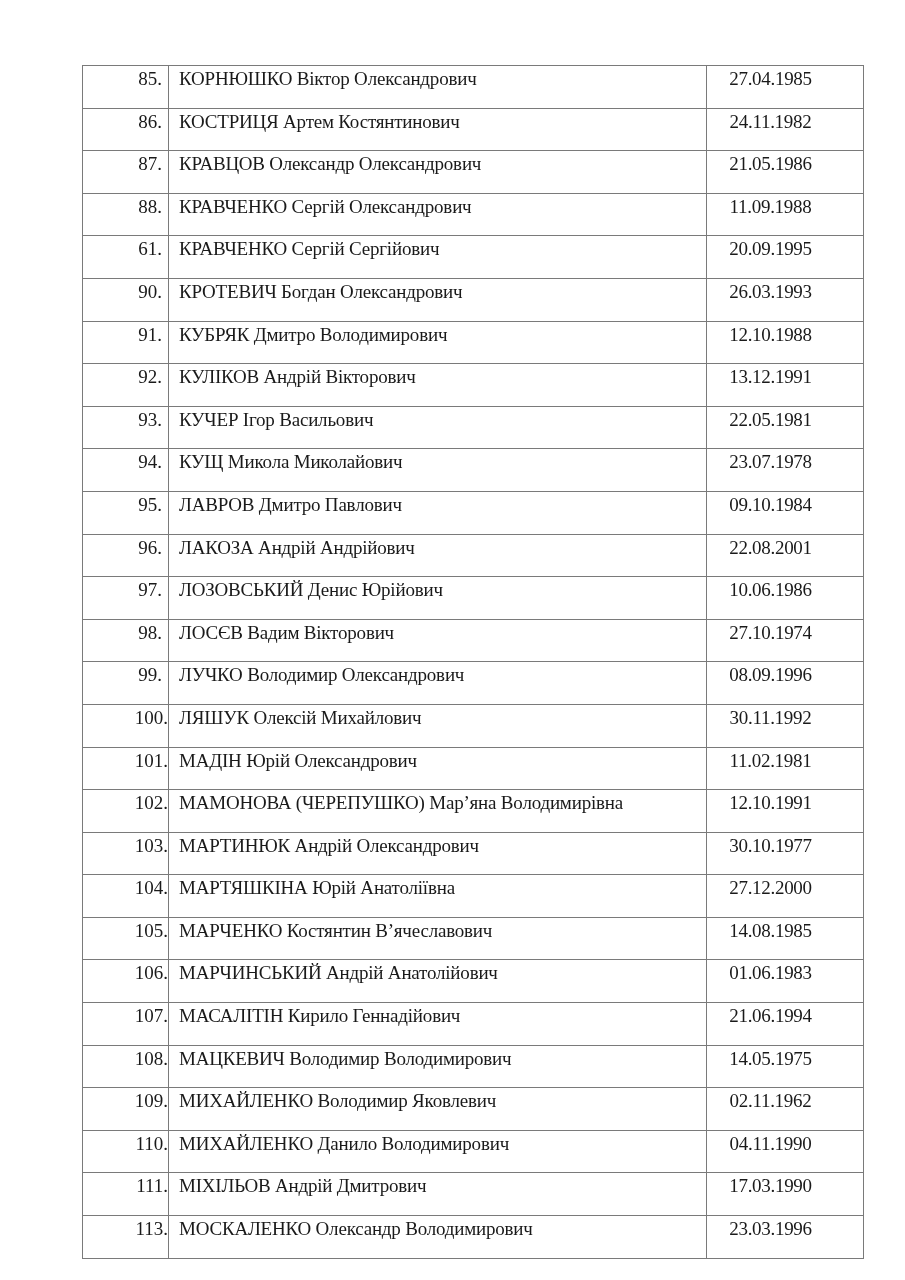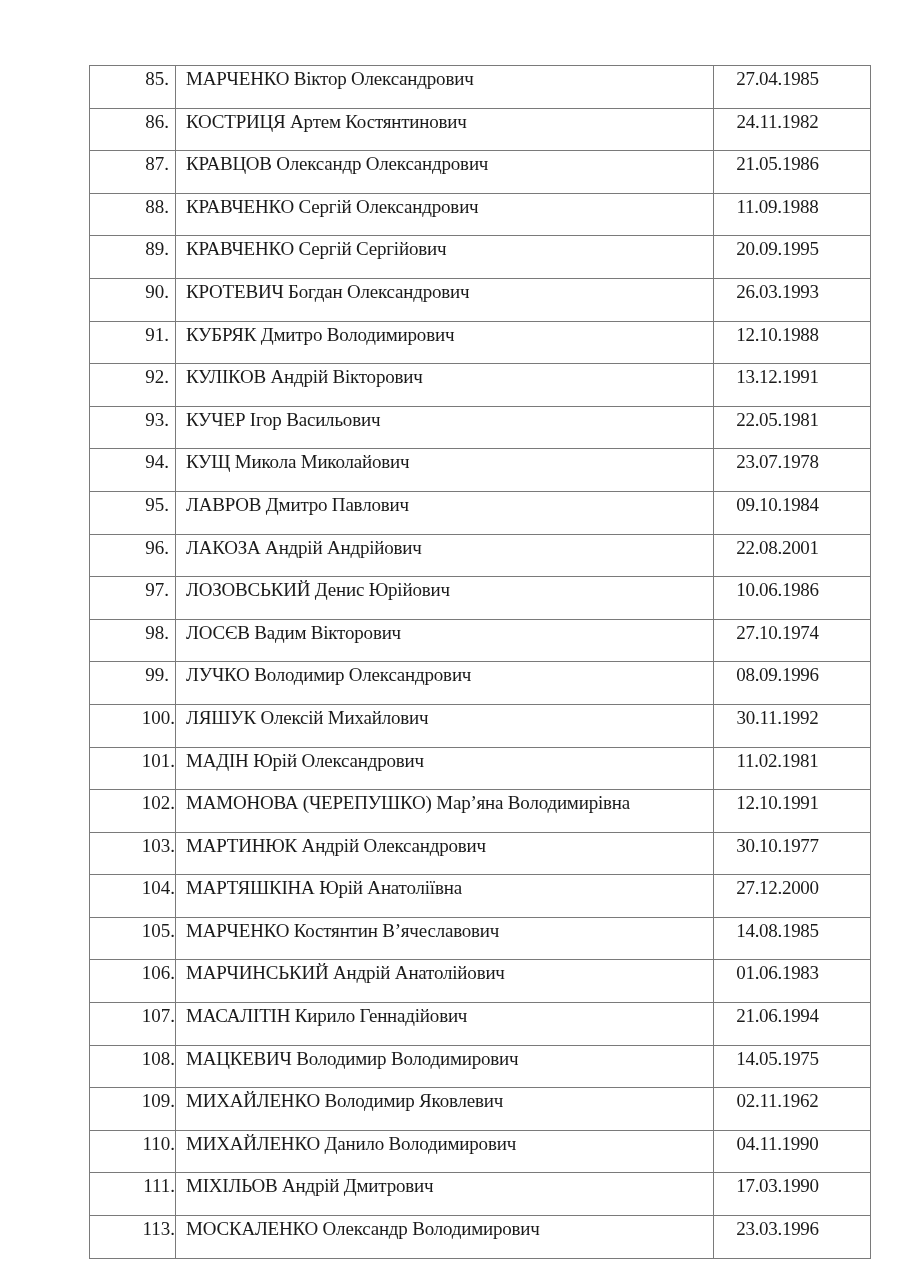--- a/index.html
+++ b/index.html
@@ -10,21 +10,21 @@
     body {
       width: 905px;
       height: 1280px;
       position: relative;
       overflow: hidden;
       font-family: "Liberation Serif", "DejaVu Serif", serif;
       color: #1a1a1a;
     }
     .page {
       position: absolute;
-      left: 14px;
+      left: 7px;
       top: 0;
       width: 887px;
       height: 1280px;
       background: #ffffff;
       text-decoration: underline;
     }
     table.roster {
       position: absolute;
       left: 75px;
       top: 65px;
@@ -74,40 +74,40 @@
 <div class="page">
   <table class="roster">
     <colgroup>
       <col class="c-num">
       <col class="c-name">
       <col class="c-date">
     </colgroup>
     <tbody id="roster-body">
         <tr>
           <td class="num r">85.</td>
-          <td class="name">МАРЧЕНКО Віктор Олександрович</td>
+          <td class="name">КОРНЮШКО Віктор Олександрович</td>
           <td class="date">27.04.1985</td>
         </tr>
         <tr>
           <td class="num r">86.</td>
           <td class="name">КОСТРИЦЯ Артем Костянтинович</td>
           <td class="date">24.11.1982</td>
         </tr>
         <tr>
           <td class="num r">87.</td>
           <td class="name">КРАВЦОВ Олександр Олександрович</td>
           <td class="date">21.05.1986</td>
         </tr>
         <tr>
           <td class="num r">88.</td>
           <td class="name">КРАВЧЕНКО Сергій Олександрович</td>
           <td class="date">11.09.1988</td>
         </tr>
         <tr>
-          <td class="num r">89.</td>
+          <td class="num r">61.</td>
           <td class="name">КРАВЧЕНКО Сергій Сергійович</td>
           <td class="date">20.09.1995</td>
         </tr>
         <tr>
           <td class="num r">90.</td>
           <td class="name">КРОТЕВИЧ Богдан Олександрович</td>
           <td class="date">26.03.1993</td>
         </tr>
         <tr>
           <td class="num r">91.</td>

